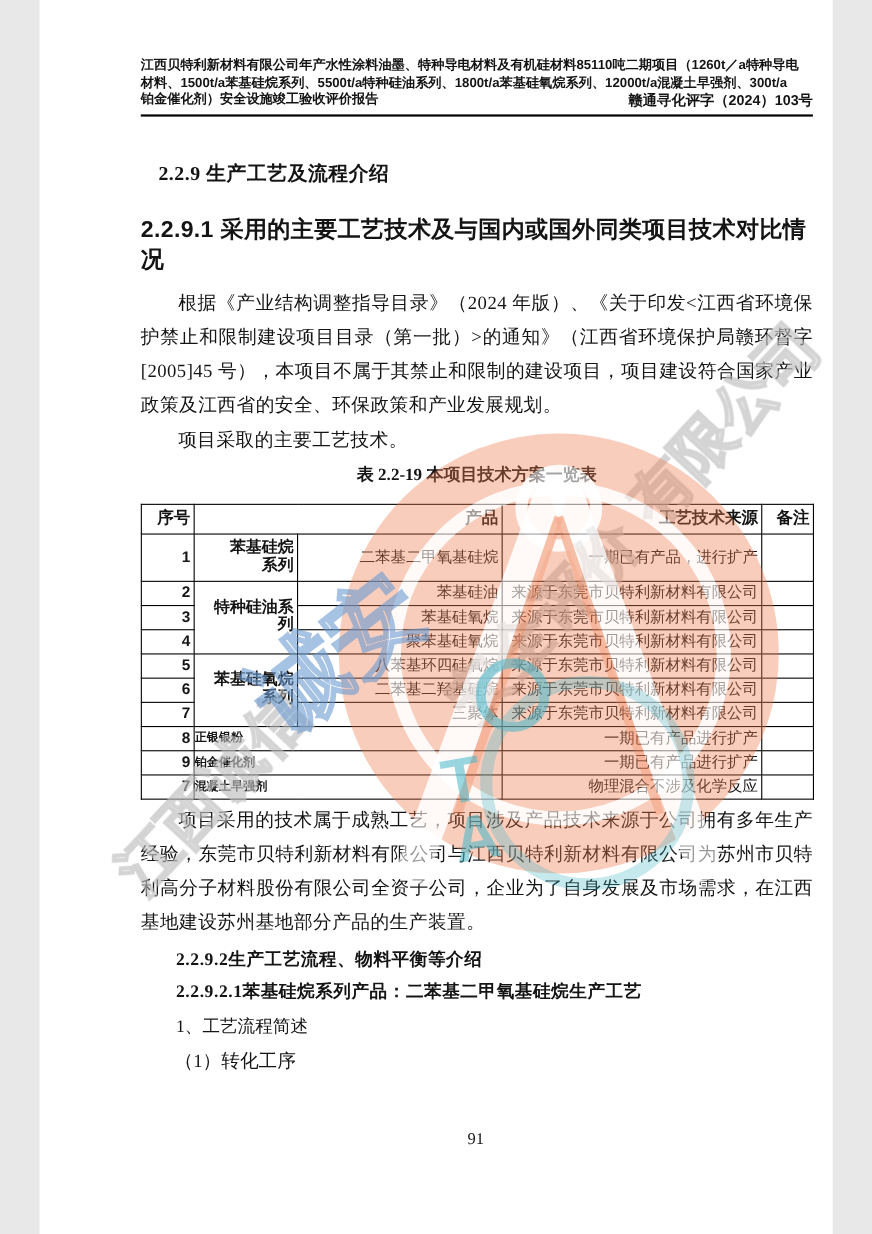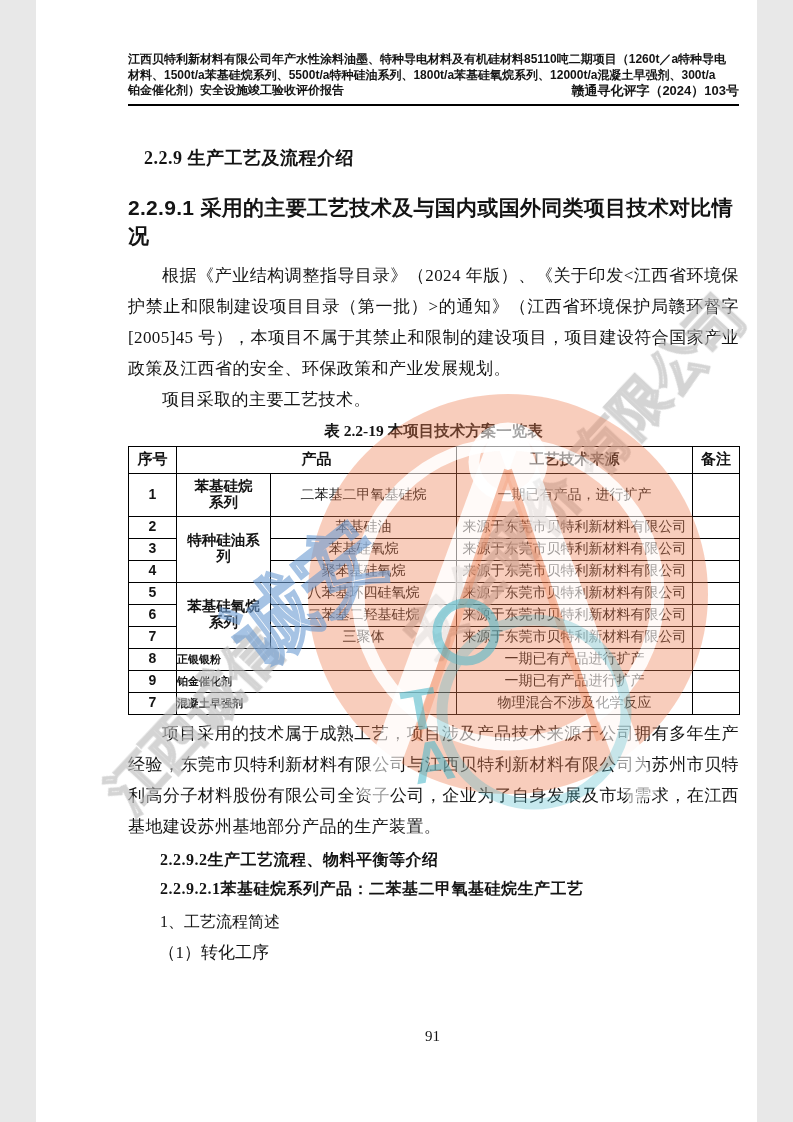--- a/index.html
+++ b/index.html
@@ -20,25 +20,25 @@
   .doc-number { font-size:13px; white-space:nowrap; }
 
   h1.sec { margin:40px 16px 0; font-size:18px; font-weight:700; letter-spacing:.5px; }
   h2.sec { margin:24px 0 0; font-family:"Liberation Sans","DejaVu Sans",sans-serif;
            font-weight:600; font-size:21px; letter-spacing:.3px; }
 
   p.body { margin:10px 0 0; font-size:17px; line-height:31px;
            text-align:justify; text-indent:2em; letter-spacing:.4px; }
   p.tight { margin:0; }
 
-  .tbl-caption { margin:6px 0 4px; text-align:center; font-weight:700; font-size:15.5px; }
+  .tbl-caption { margin:6px 0 16px; text-align:center; font-weight:700; font-size:15.5px; }
 
   table.tbl { width:100%; border-collapse:collapse; table-layout:fixed;
               font-family:"Liberation Sans","DejaVu Sans",sans-serif; font-size:14px; }
-  table.tbl th, table.tbl td { border:1.5px solid #000; text-align:center;
+  table.tbl th, table.tbl td { border:1.5px solid #000; text-align:right;
               vertical-align:middle; padding:1px 3px; line-height:1.1; overflow:hidden; }
   table.tbl th { font-size:15px; height:24px; font-weight:700; }
   table.tbl td { height:19px; }
   table.tbl tr.tall td { height:40px; }
   table.tbl td.seq { font-weight:700; }
   table.tbl td.group { font-weight:700; white-space:pre-line; font-size:14.5px; }
   table.tbl td.name { font-weight:700; text-align:left; padding-left:0; font-size:11px; }
 
   h3.sub { margin:8px 0 0; font-size:16px; font-weight:700; text-indent:2em; letter-spacing:.5px; }
   p.plain { margin:6px 0 0; font-size:16px; line-height:31px; text-indent:2em; }

